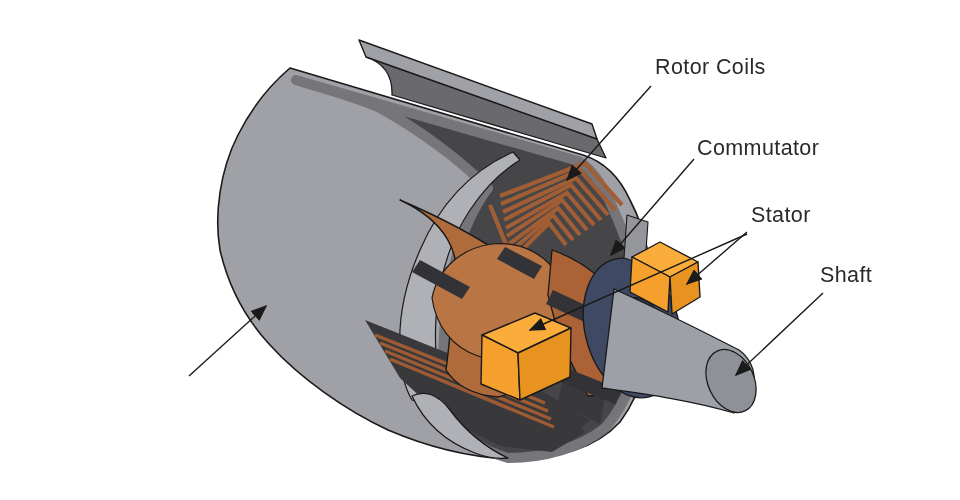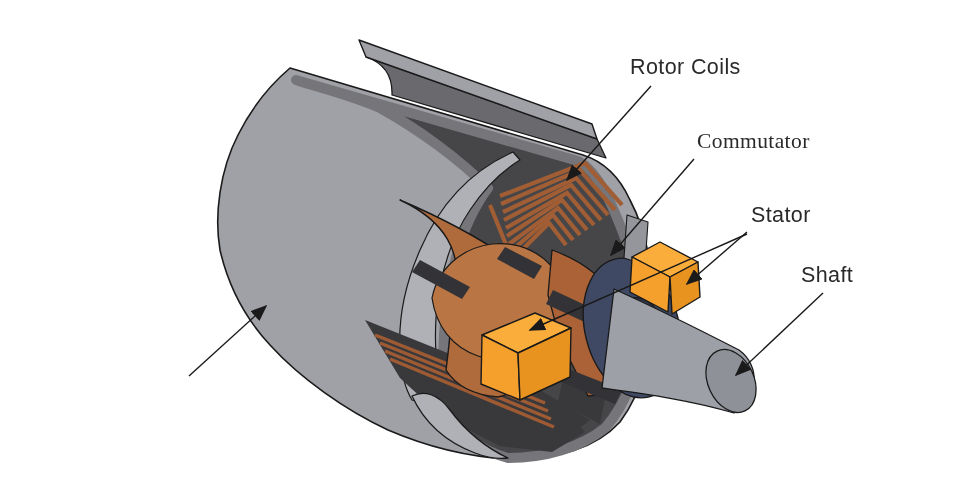--- a/index.html
+++ b/index.html
@@ -12,24 +12,24 @@
   }
   .stage svg{position:absolute;left:0;top:0;}
   .part-label{
     position:absolute;
     font-size:21.5px;
     letter-spacing:0.4px;
     color:#2a2a2a;
     white-space:nowrap;
     line-height:1;
   }
-  .lbl-rotor{left:630px;top:57px;}
-  .lbl-comm{left:697px;top:131px;font-family:Liberation Serif, serif;}
+  .lbl-rotor{left:655px;top:57px;}
+  .lbl-comm{left:697px;top:138px;}
   .lbl-brush{left:751px;top:205px;}
-  .lbl-shaft{left:801px;top:265px;}
+  .lbl-shaft{left:820px;top:265px;}
   .lbl-stator{left:76px;top:386px;}
 </style>
 </head>
 <body>
 
 <div class="stage">
 
   <svg width="960" height="500" viewBox="0 0 960 500">
     <defs>
       <marker id="ah" viewBox="0 0 10 8" refX="9" refY="4" markerWidth="12" markerHeight="9.5" orient="auto">

